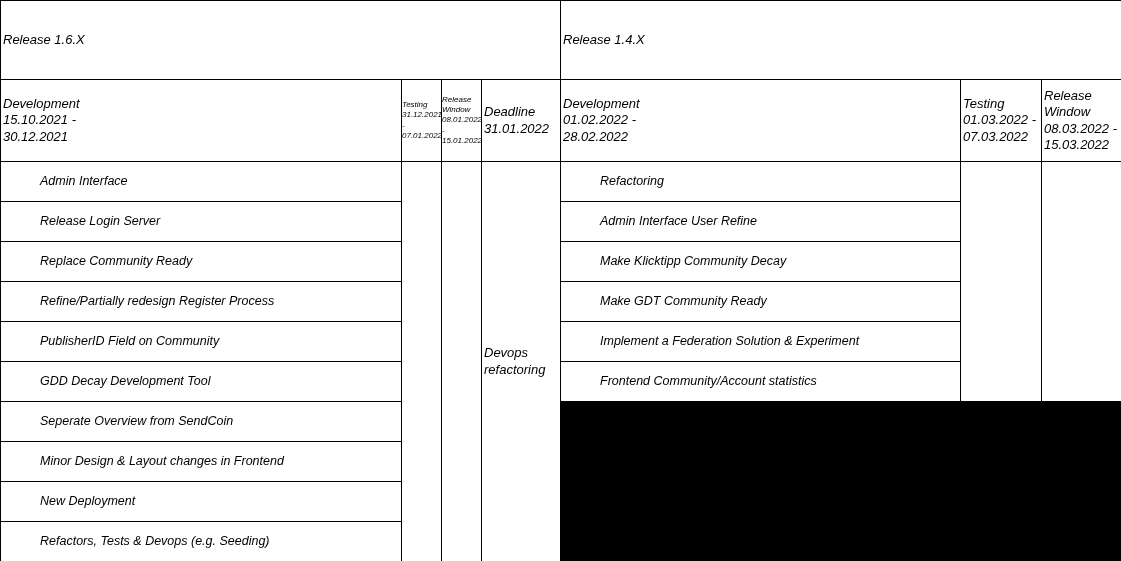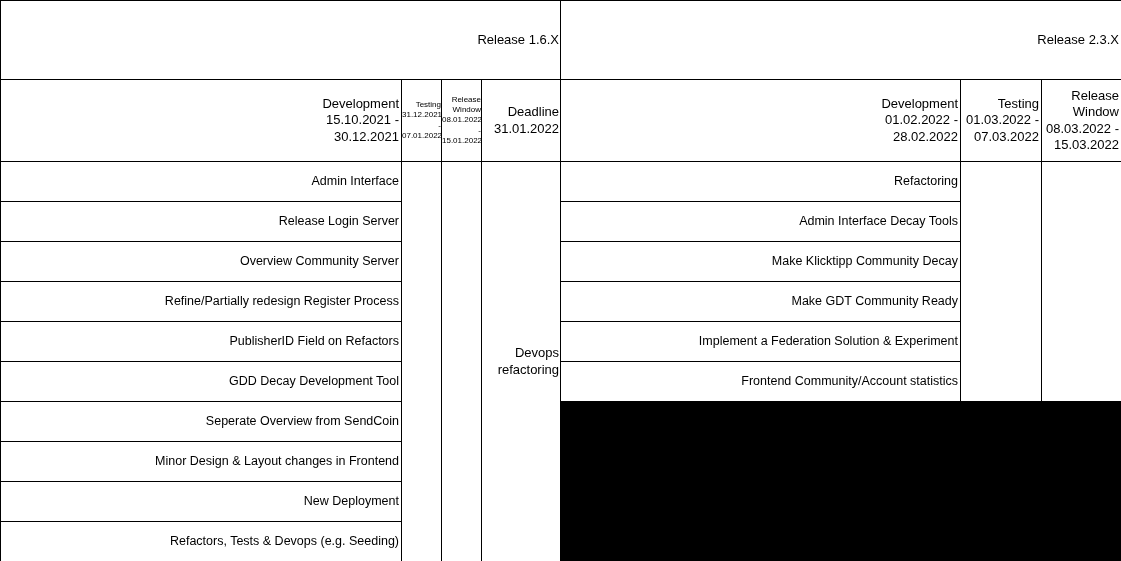--- a/index.html
+++ b/index.html
@@ -17,27 +17,28 @@
     position: absolute;
     top: 0;
     border-collapse: collapse;
     table-layout: fixed;
   }
   #panel-left  { left: 0;     width: 561px; height: 561px; }
   #panel-right { left: 560px; width: 561px; height: 561px; }
   td {
     border: 1px solid #000000;
     background: #ffffff;
-    text-align: right;
+    text-align: left;
     vertical-align: middle;
     padding: 0 2px;
     font-size: 13px;
     line-height: 1.25;
     white-space: pre-line;
     overflow: hidden;
+    font-style: italic;
   }
   td.title-cell { font-size: 13px; }
   td.tiny { font-size: 8px; line-height: 1.3; padding: 0; }
   td.task { font-size: 12.5px; padding-left: 39px; }
   td.blackout {
     background: #000000;
     border-color: #000000;
     padding: 0;
   }
   tr.title-row  { height: 79px; }
@@ -81,27 +82,27 @@
       <td class="task">Admin Interface</td>
       <td rowspan="10"></td>
       <td rowspan="10"></td>
       <td rowspan="10">Devops
 refactoring</td>
     </tr>
     <tr class="task-row">
           <td class="task">Release Login Server</td>
         </tr>
     <tr class="task-row">
-          <td class="task">Overview Community Server</td>
+          <td class="task">Replace Community Ready</td>
         </tr>
     <tr class="task-row">
           <td class="task">Refine/Partially redesign Register Process</td>
         </tr>
     <tr class="task-row">
-          <td class="task">PublisherID Field on Refactors</td>
+          <td class="task">PublisherID Field on Community</td>
         </tr>
     <tr class="task-row">
           <td class="task">GDD Decay Development Tool</td>
         </tr>
     <tr class="task-row">
           <td class="task">Seperate Overview from SendCoin</td>
         </tr>
     <tr class="task-row">
           <td class="task">Minor Design &amp; Layout changes in Frontend</td>
         </tr>
@@ -115,41 +116,41 @@
     </table>
 
   <table class="panel" id="panel-right">
     <colgroup>
       <col style="width:400px">
         <col style="width:81px">
         <col style="width:80px">
     </colgroup>
     <tbody>
         <tr class="title-row">
-      <td class="title-cell" colspan="3">Release 2.3.X</td>
+      <td class="title-cell" colspan="3">Release 1.4.X</td>
     </tr>
     <tr class="header-row">
       <td>Development
 01.02.2022 -
 28.02.2022</td>
       <td>Testing
 01.03.2022 -
 07.03.2022</td>
       <td>Release
 Window
 08.03.2022 -
 15.03.2022</td>
     </tr>
     <tr class="task-row">
       <td class="task">Refactoring</td>
       <td rowspan="6"></td>
       <td rowspan="6"></td>
     </tr>
     <tr class="task-row">
-          <td class="task">Admin Interface Decay Tools</td>
+          <td class="task">Admin Interface User Refine</td>
         </tr>
     <tr class="task-row">
           <td class="task">Make Klicktipp Community Decay</td>
         </tr>
     <tr class="task-row">
           <td class="task">Make GDT Community Ready</td>
         </tr>
     <tr class="task-row">
           <td class="task">Implement a Federation Solution &amp; Experiment</td>
         </tr>

